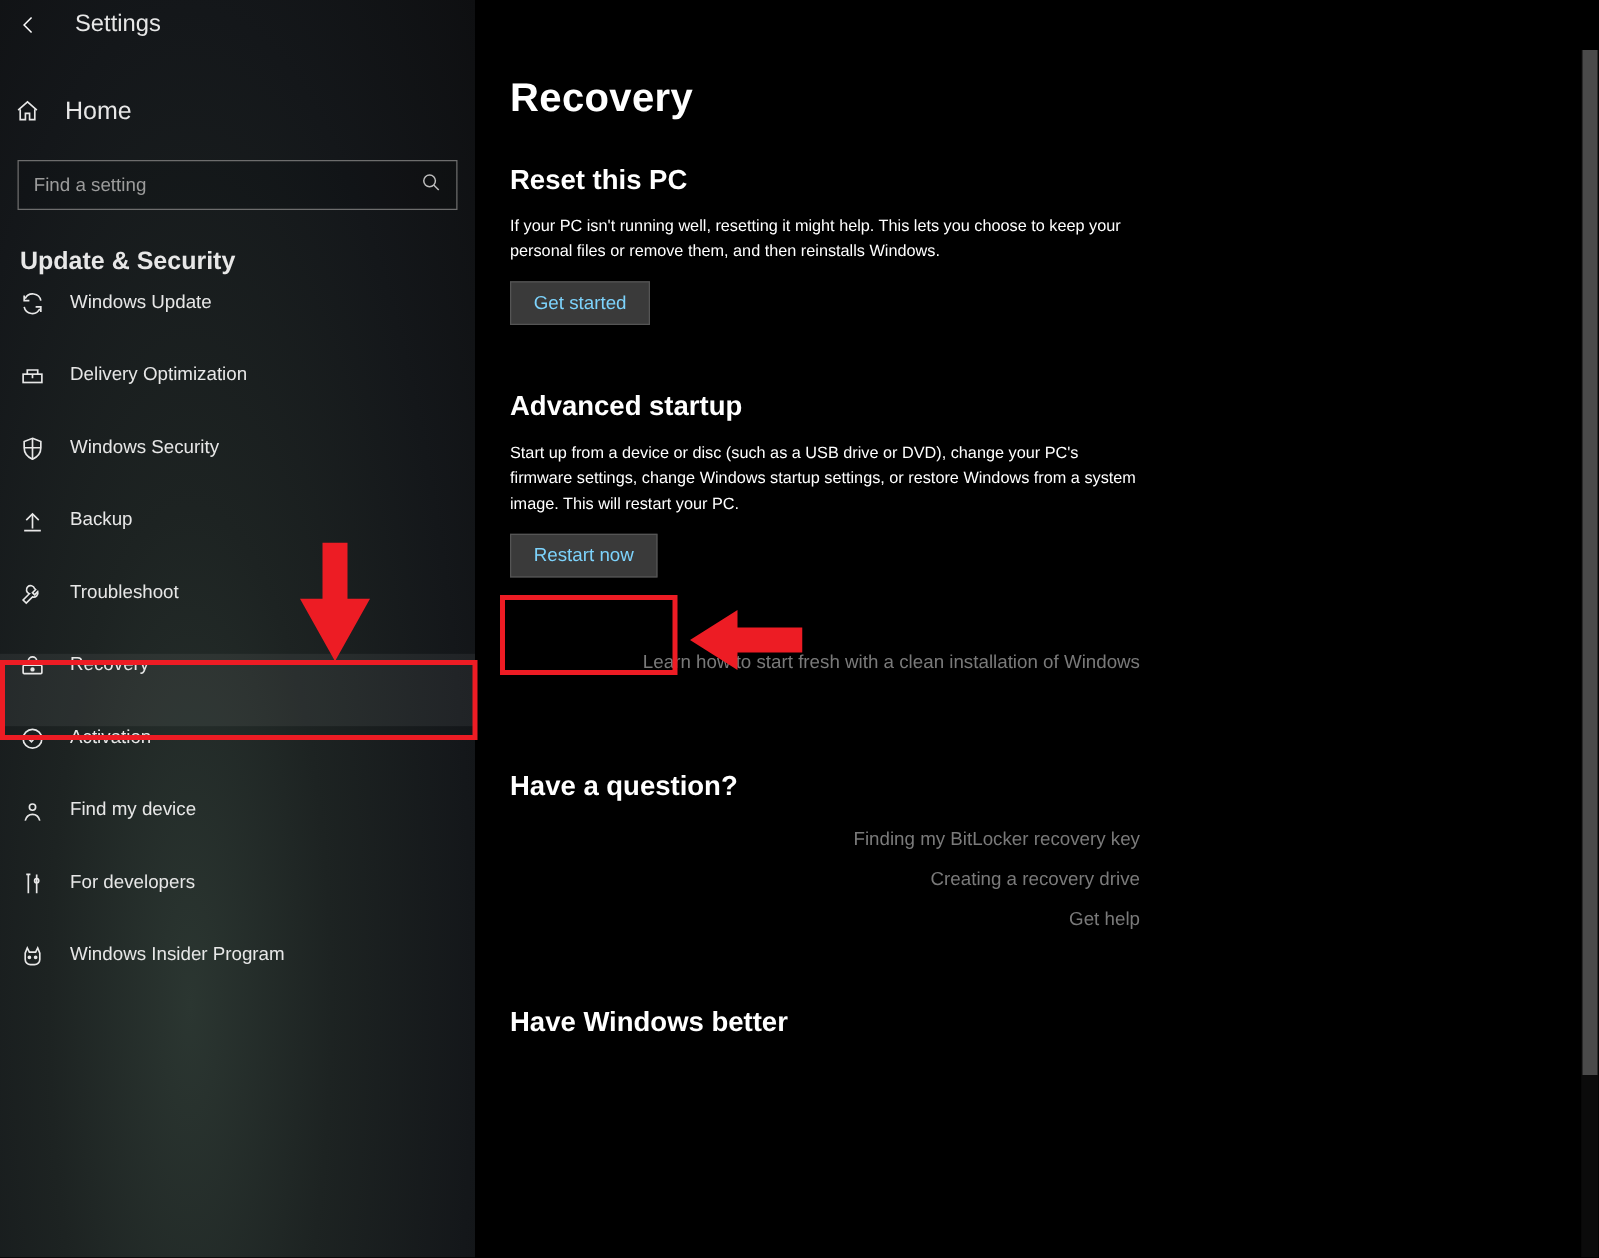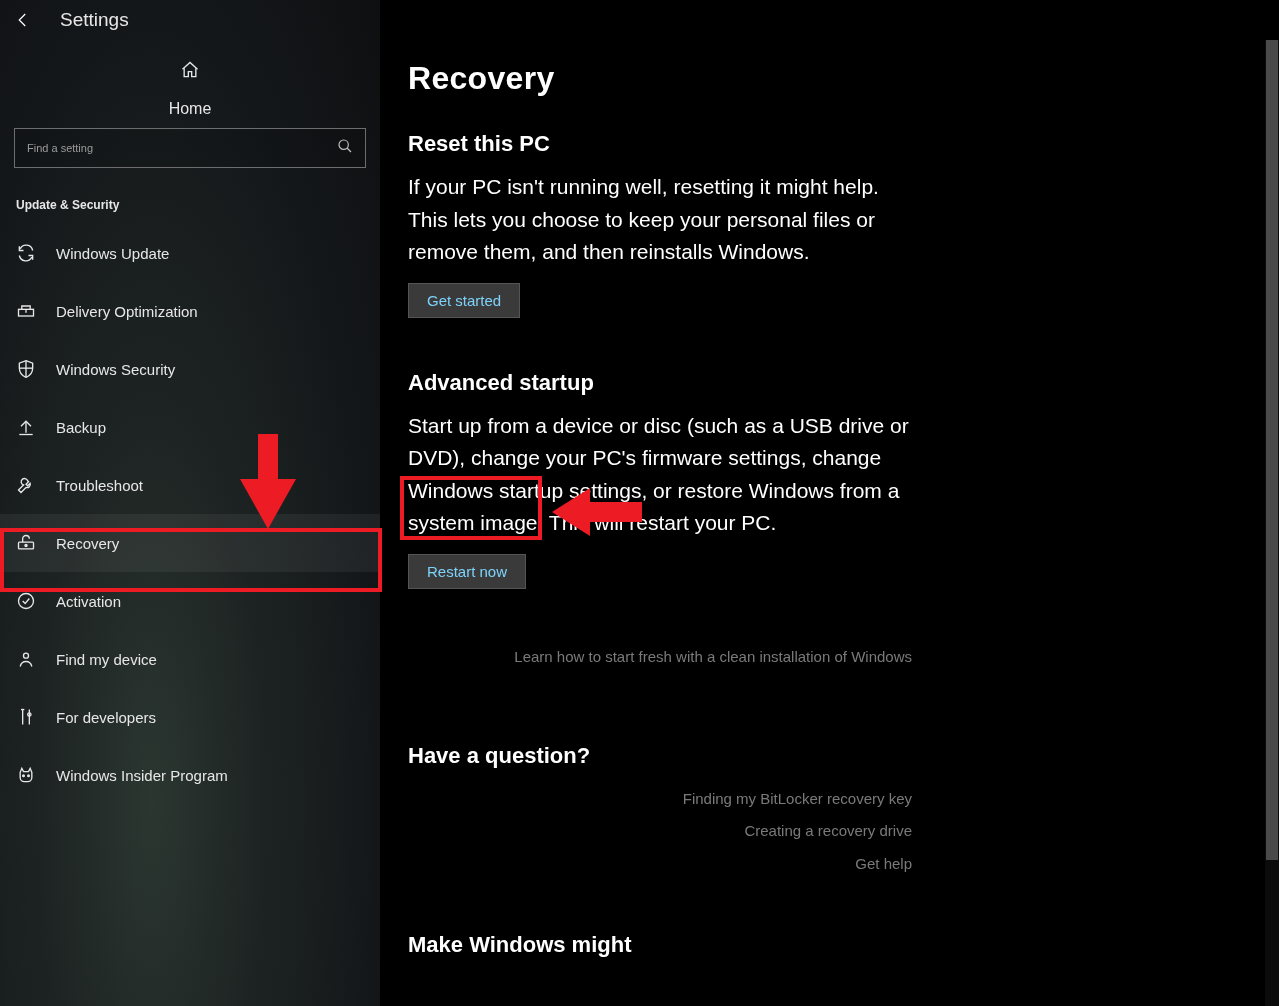--- a/index.html
+++ b/index.html
@@ -27,51 +27,49 @@
     font-size: 19px;
   }
   .titlebar svg { display: block; }
   .home-row {
     display: flex;
     align-items: center;
     gap: 20px;
     padding: 0 12px;
     height: 58px;
     margin-top: 20px;
-    font-size: 16px;
-    cursor: pointer;
-    flex-direction: column;
+    font-size: 20px;
+    cursor: pointer;
   }
   .home-row .ic { width: 20px; height: 20px; display:flex; align-items:center; justify-content:center;}
   .search-wrap {
     margin: 10px 14px 0 14px;
     border: 1px solid #6d6d6d;
     height: 40px;
     display: flex;
     align-items: center;
     padding: 0 12px;
     background: rgba(0,0,0,0.1);
   }
   .search-wrap input {
     flex: 1;
     background: transparent;
     border: none;
     outline: none;
     color: #fff;
-    font-size: 11px;
+    font-size: 15px;
   }
   .search-wrap input::placeholder { color: #9c9c9c; }
   .section-heading {
     padding: 30px 16px 12px 16px;
-    font-size: 12px;
+    font-size: 20px;
     font-weight: 600;
   }
   .nav-item {
     display: flex;
-    align-items: center;
     gap: 20px;
     height: 58px;
     padding: 0 16px;
     font-size: 15px;
     color: #e7e7e7;
     cursor: pointer;
   }
   .nav-item .ic {
     width: 20px; height: 20px;
     display: flex; align-items: center; justify-content: center;
@@ -114,21 +112,21 @@
     font-weight: 600;
     margin-bottom: 34px;
     letter-spacing: 0.3px;
   }
   h2.sect {
     font-size: 22px;
     font-weight: 600;
     margin-bottom: 14px;
   }
   p.desc {
-    font-size: 21px;
+    font-size: 13px;
     line-height: 1.55;
     color: #fff;
     margin-bottom: 14px;
   }
   .btn {
     display: inline-block;
     background: #3a3a3a;
     border: 1px solid #555;
     padding: 8px 18px;
     font-size: 15px;
@@ -342,21 +340,21 @@
     </div>
 
     <div class="block">
       <h2 class="sect">Have a question?</h2>
       <a class="link">Finding my BitLocker recovery key</a>
       <a class="link">Creating a recovery drive</a>
       <a class="link">Get help</a>
     </div>
 
     <div class="block">
-      <h2 class="sect">Make Windows might</h2>
+      <h2 class="sect">Have Windows better</h2>
     </div>
   </div>
 </div>
 
 <div class="red-box recovery"></div>
 <div class="red-box restart"></div>
 
 <div class="arrow" style="left:238px; top:434px">
   <svg width="60" height="95" viewBox="0 0 60 95">
       <path d="M20 0 h20 v45 h18 L30 95 2 45 h18 z" fill="#ed1c24"></path>

